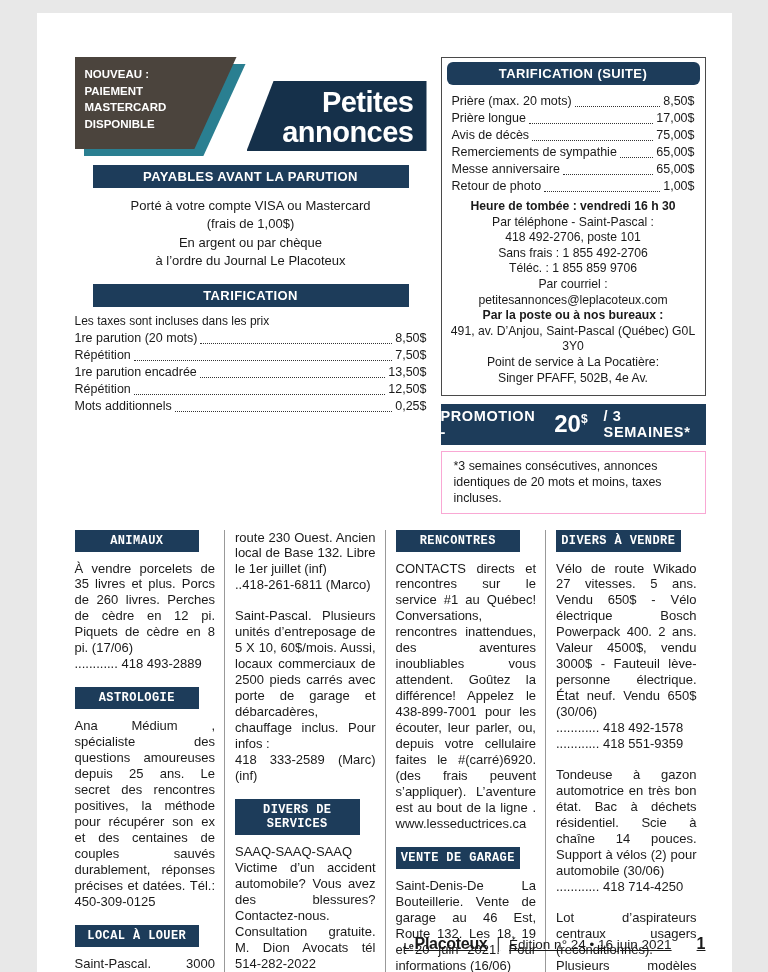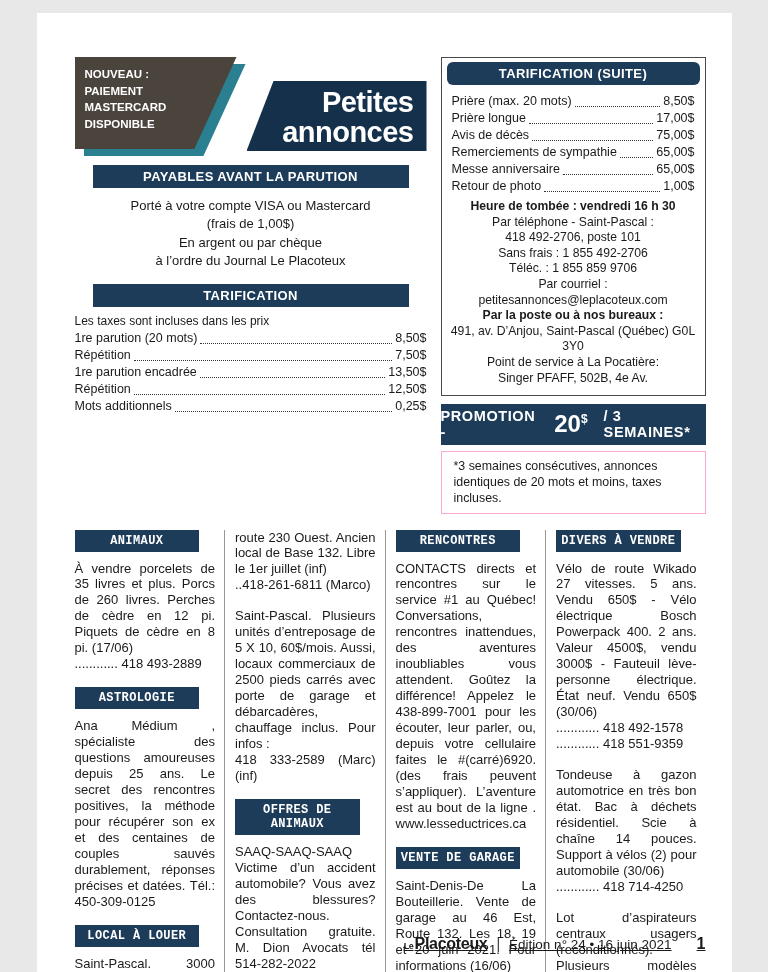--- a/index.html
+++ b/index.html
@@ -199,21 +199,21 @@
       <div class="ad">Ana Médium , spécialiste des questions amoureuses depuis 25 ans. Le secret des rencontres positives, la méthode pour récupérer son ex et des centaines de couples sauvés durablement, réponses précises et datées. Tél.: 450-309-0125</div>
       <div class="bar">LOCAL À LOUER</div>
       <div class="ad">Saint-Pascal. 3000 pieds carrés au premier étage. 4 bureaux fermés et un grand espace. Chauffé, éclairé, déneigé. Au 197,</div>
     </div>
 
     <div class="col">
       <div class="ad">route 230 Ouest. Ancien local de Base 132. Libre le 1er juillet (inf)
 ..418-261-6811 (Marco)</div>
       <div class="ad">Saint-Pascal. Plusieurs unités d’entreposage de 5 X 10, 60$/mois. Aussi, locaux commerciaux de 2500 pieds carrés avec porte de garage et débarcadères, chauffage inclus. Pour infos :
 418 333-2589 (Marc) (inf)</div>
-      <div class="bar">OFFRES DE ANIMAUX</div>
+      <div class="bar">DIVERS DE SERVICES</div>
       <div class="ad">SAAQ-SAAQ-SAAQ Victime d’un accident automobile? Vous avez des blessures? Contactez-nous. Consultation gratuite. M. Dion Avocats tél 514-282-2022 www.sossaaq.com</div>
     </div>
 
     <div class="col">
       <div class="bar">RENCONTRES</div>
       <div class="ad">CONTACTS directs et rencontres sur le service #1 au Québec! Conversations, rencontres inattendues, des aventures inoubliables vous attendent. Goûtez la différence! Appelez le 438-899-7001 pour les écouter, leur parler, ou, depuis votre cellulaire faites le #(carré)6920. (des frais peuvent s’appliquer). L’aventure est au bout de la ligne . www.lesseductrices.ca</div>
       <div class="bar">VENTE DE GARAGE</div>
       <div class="ad">Saint-Denis-De La Bouteillerie. Vente de garage au 46 Est, Route 132. Les 18, 19 et 20 juin 2021. Pour informations (16/06)
 ............. 450 991-0603</div>
     </div>

